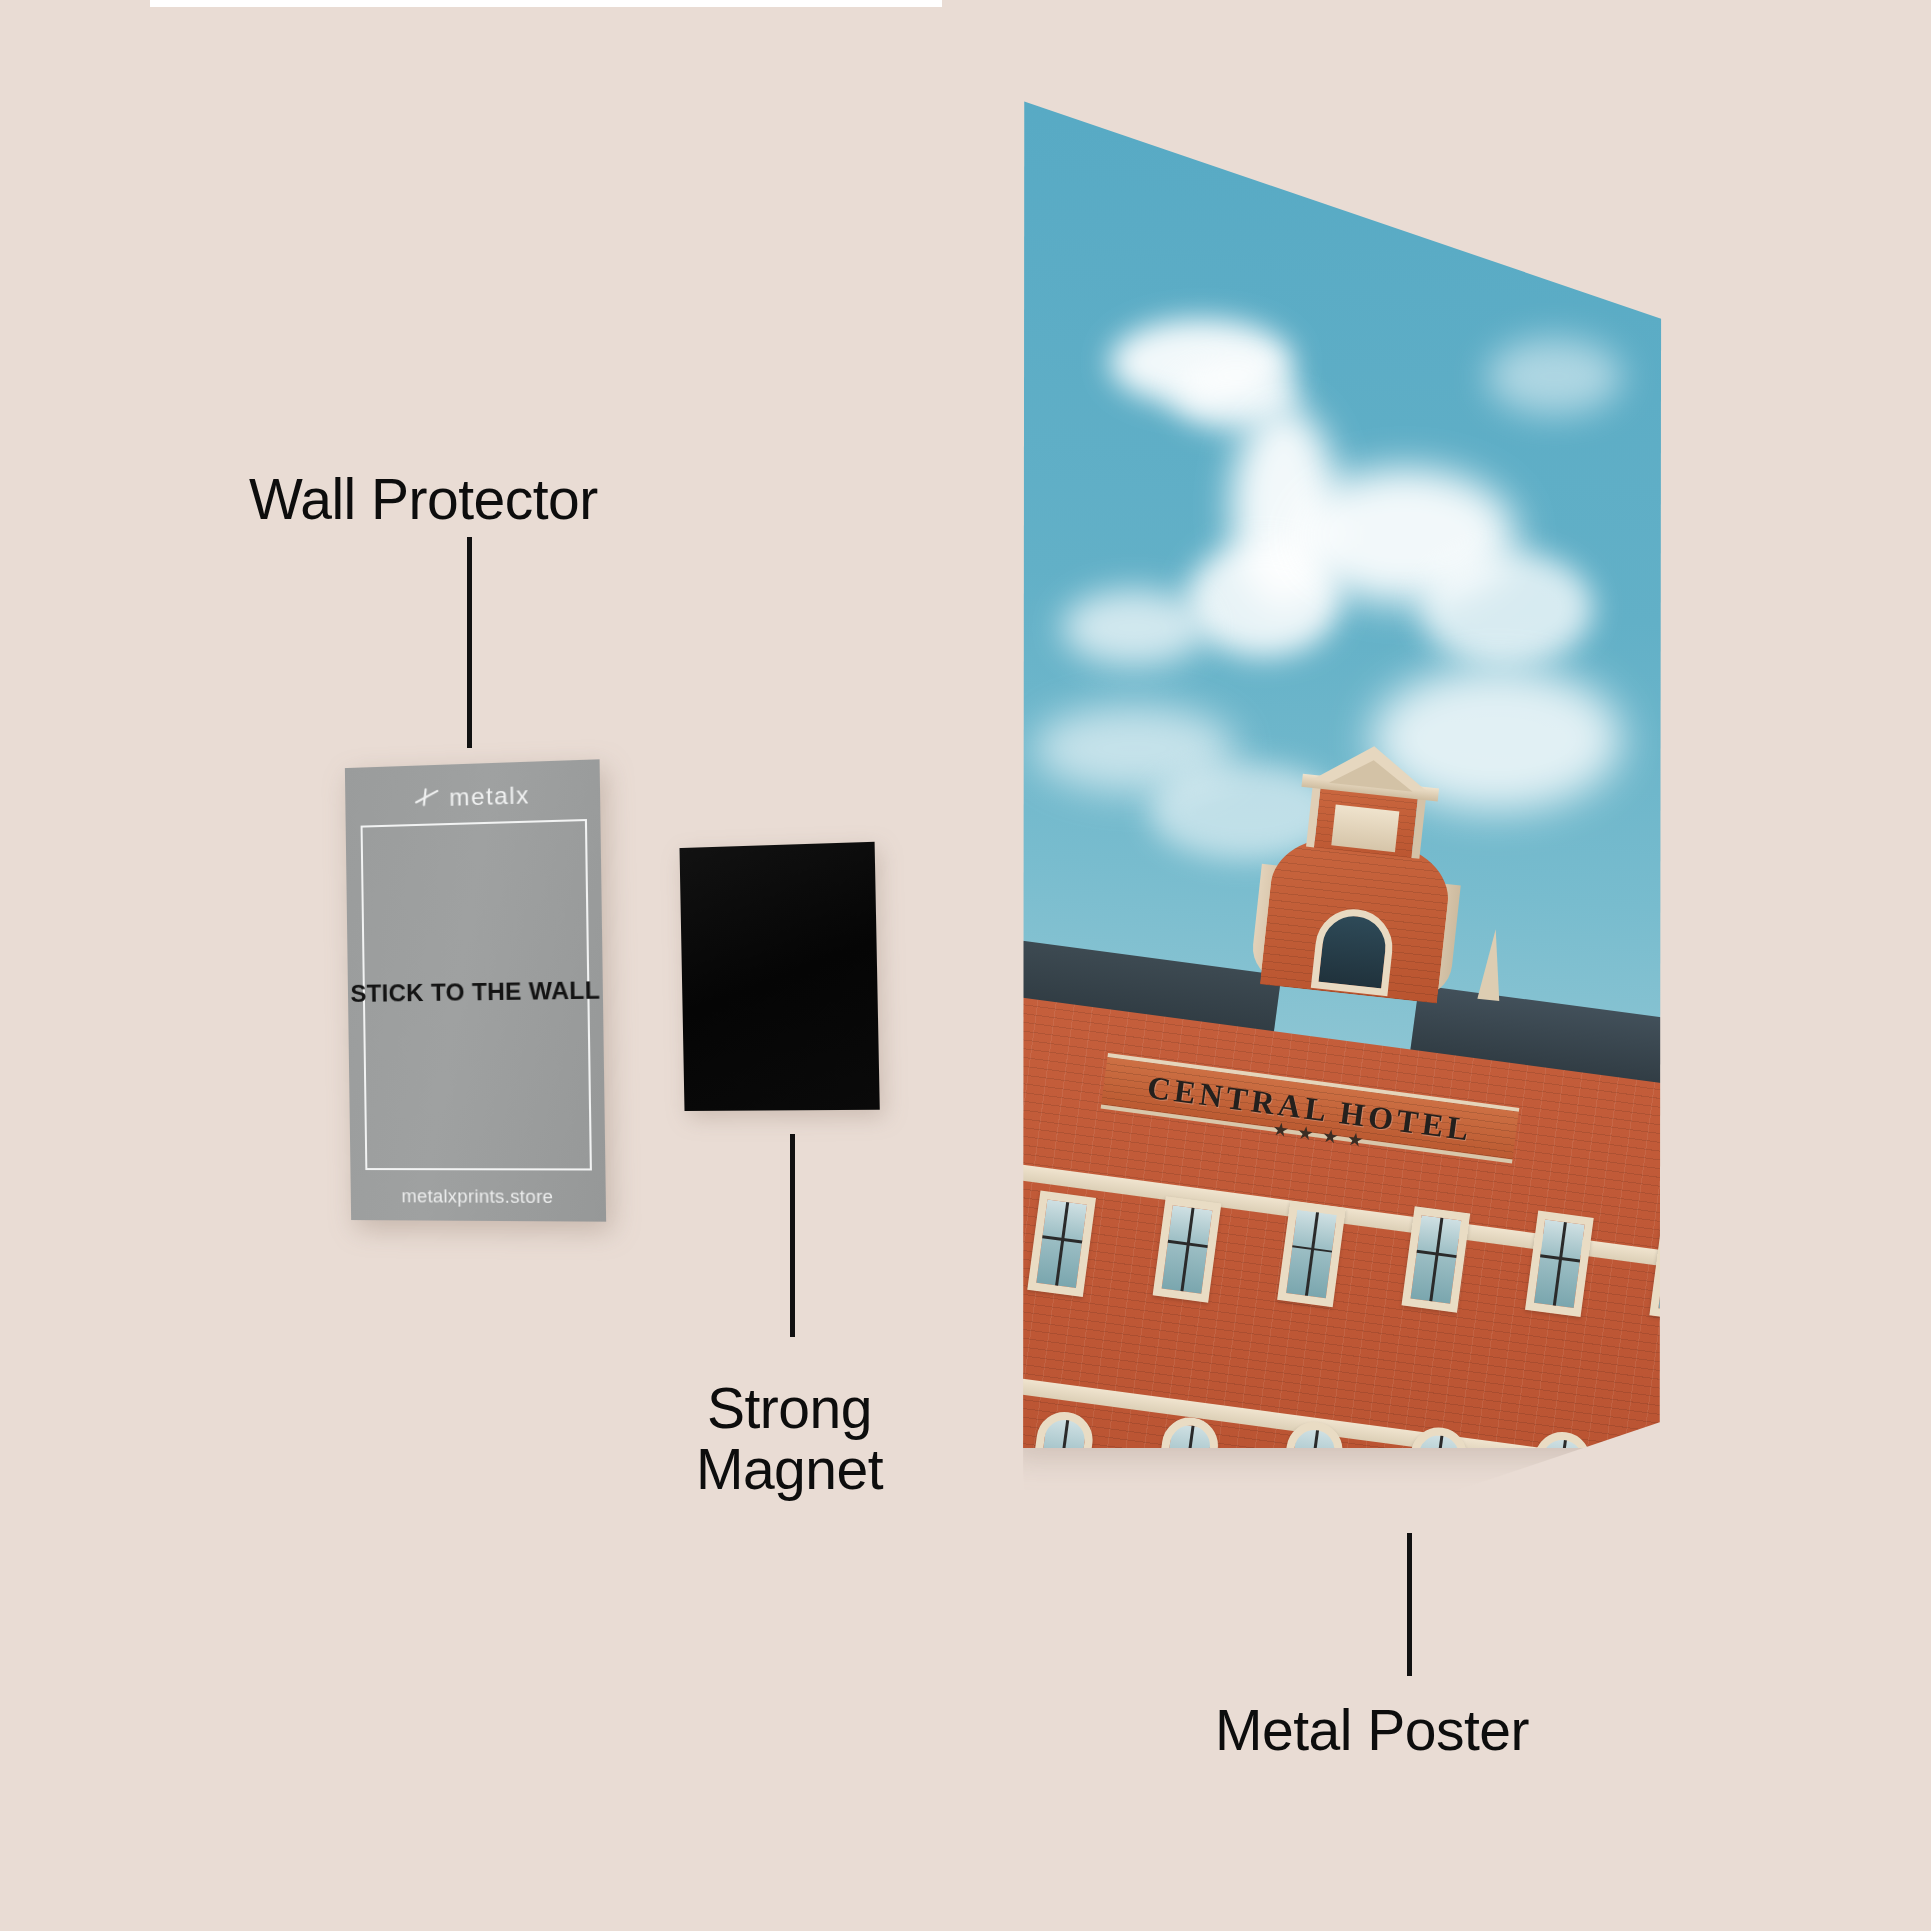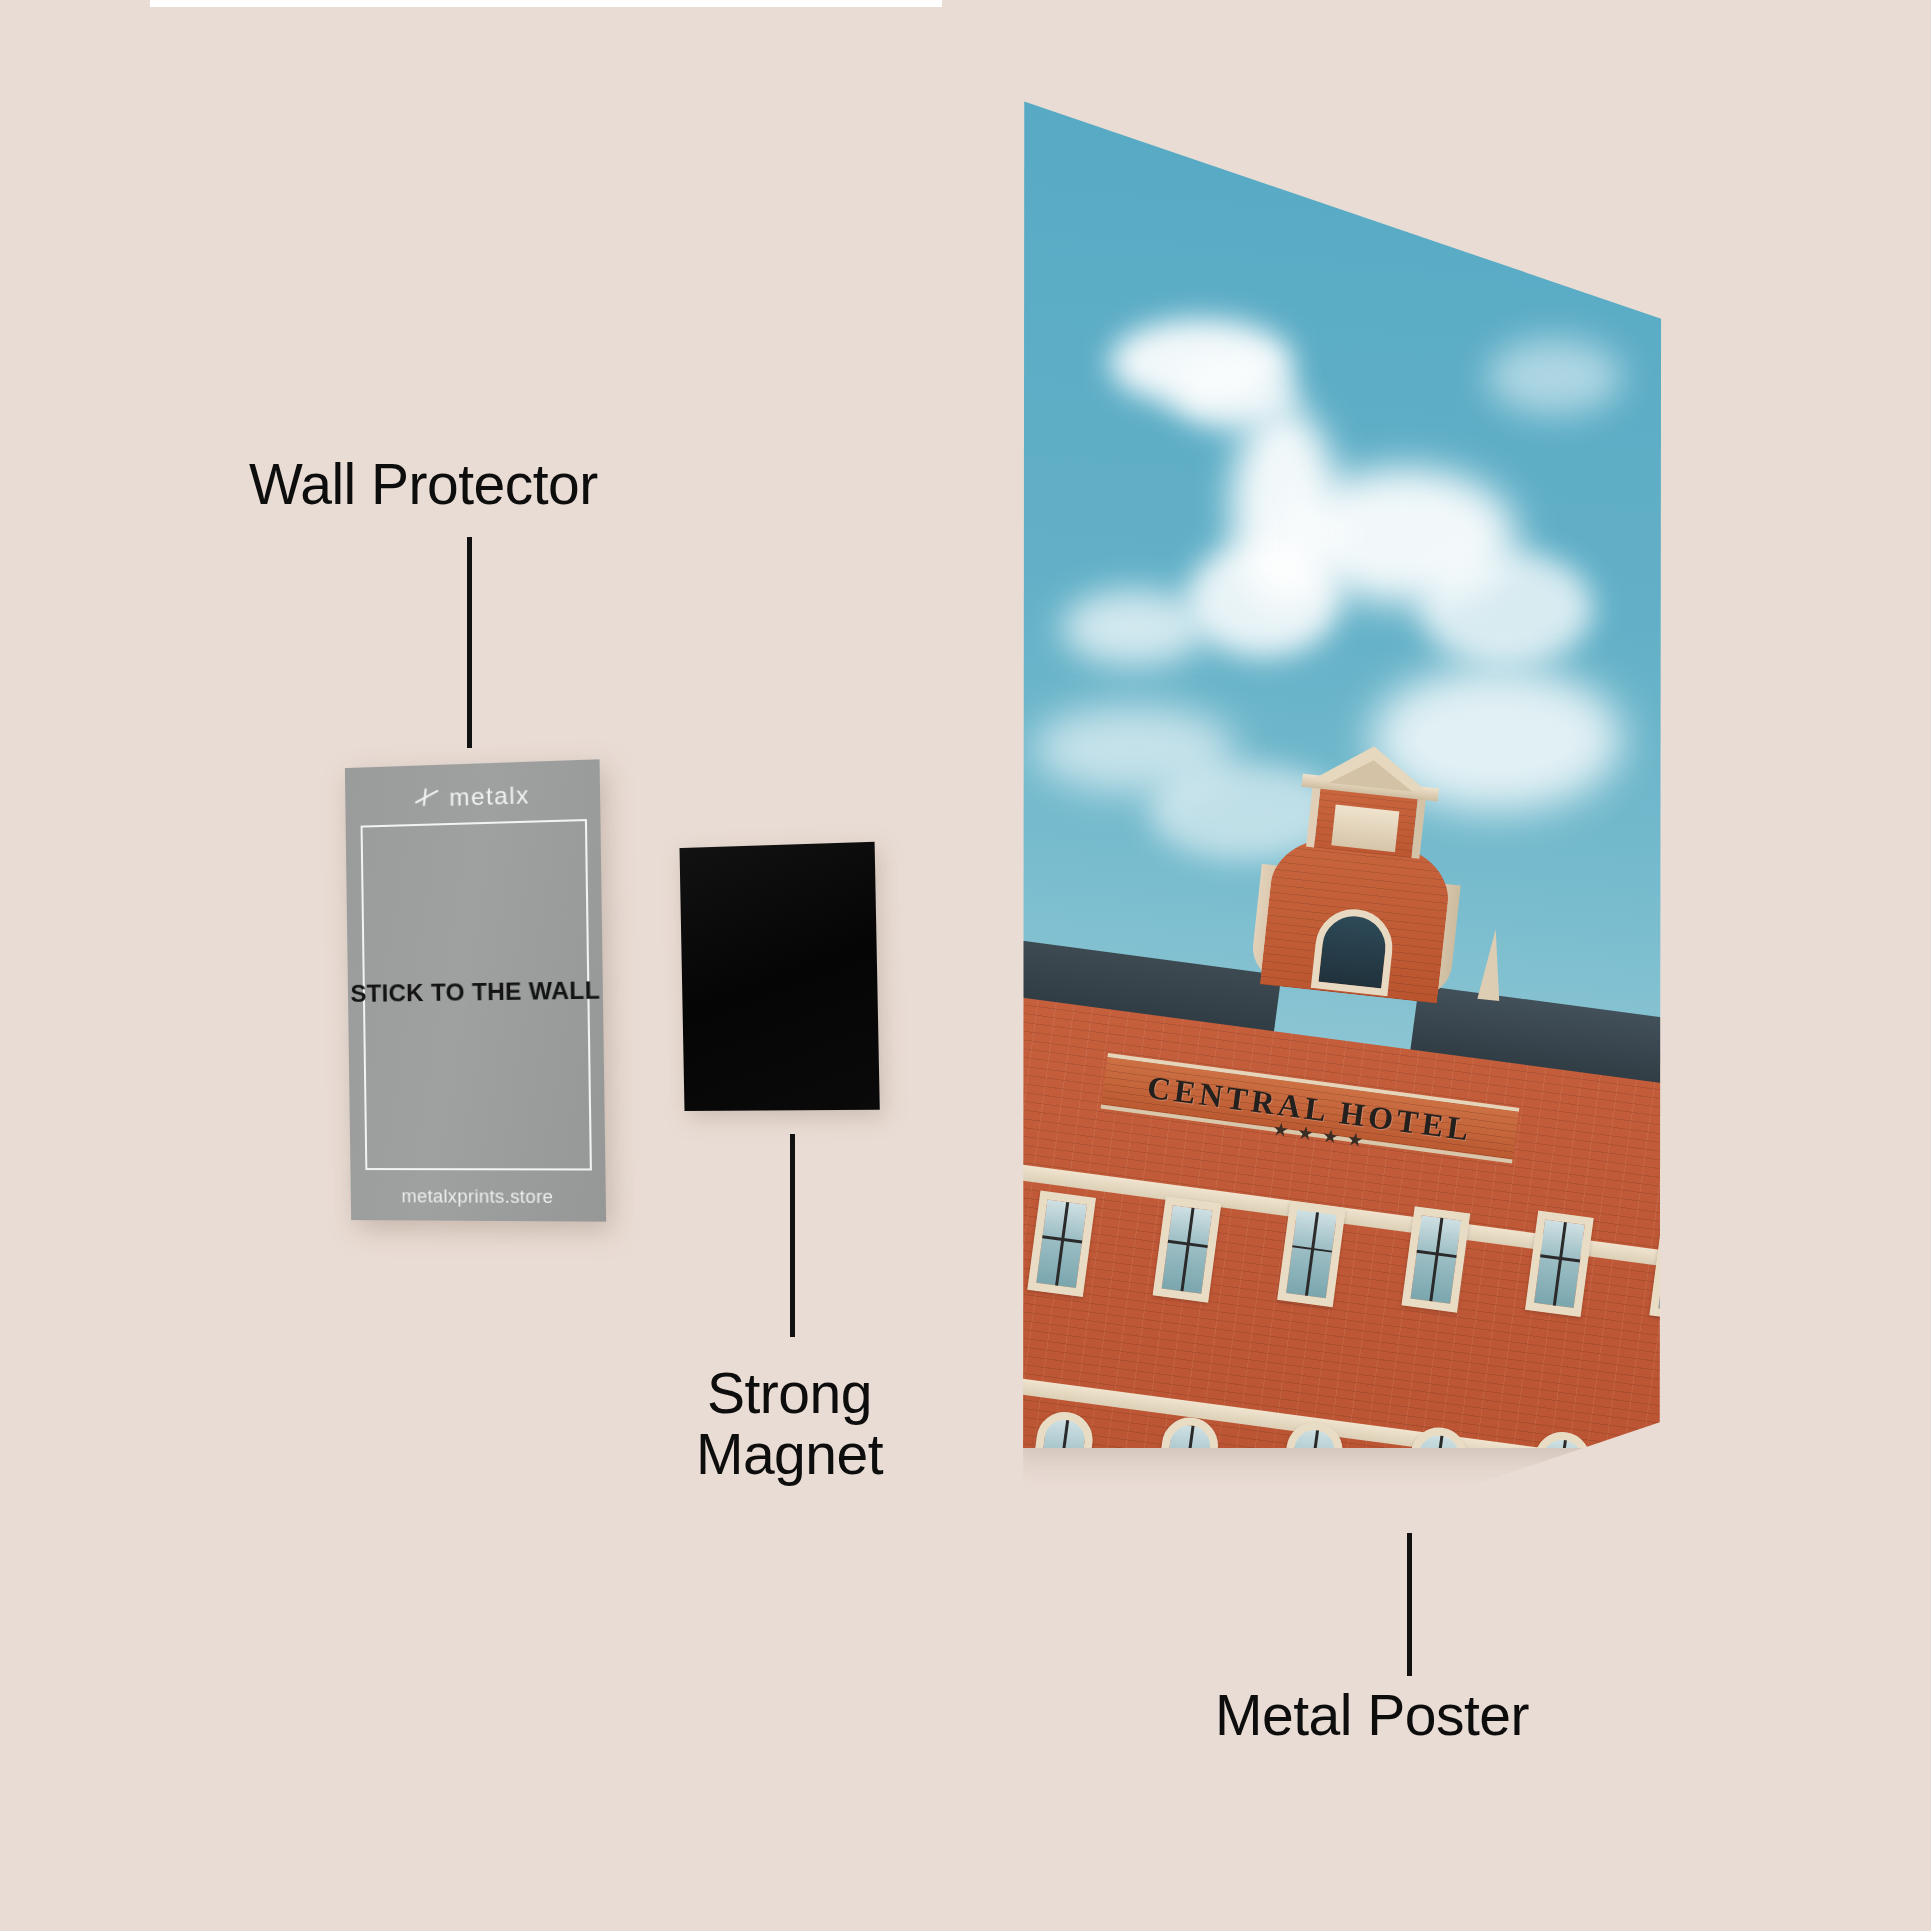--- a/index.html
+++ b/index.html
@@ -18,20 +18,21 @@
   }
 
   
   .callout-label{
     position:absolute;
     color:#0d0d0d;
     font-weight:400;
     letter-spacing:-0.5px;
     white-space:pre-line;
     line-height:1.07;
+    margin-top:15px;
   }
   #label-wall-protector{ left:249px; top:454px; font-size:57px; }
   #label-strong-magnet{ left:664px; top:1363px; font-size:57px; text-align:center; width:251px;}
   #label-metal-poster{ left:1215px; top:1685px; font-size:57px; }
 
   
   .leader{ position:absolute; background:#111111; width:4.8px; }
   #leader-wall-protector{ left:467px; top:537px; height:211px; }
   #leader-strong-magnet{ left:790px; top:1134px; height:203px; }
   #leader-metal-poster{ left:1407px; top:1533px; height:143px; }

